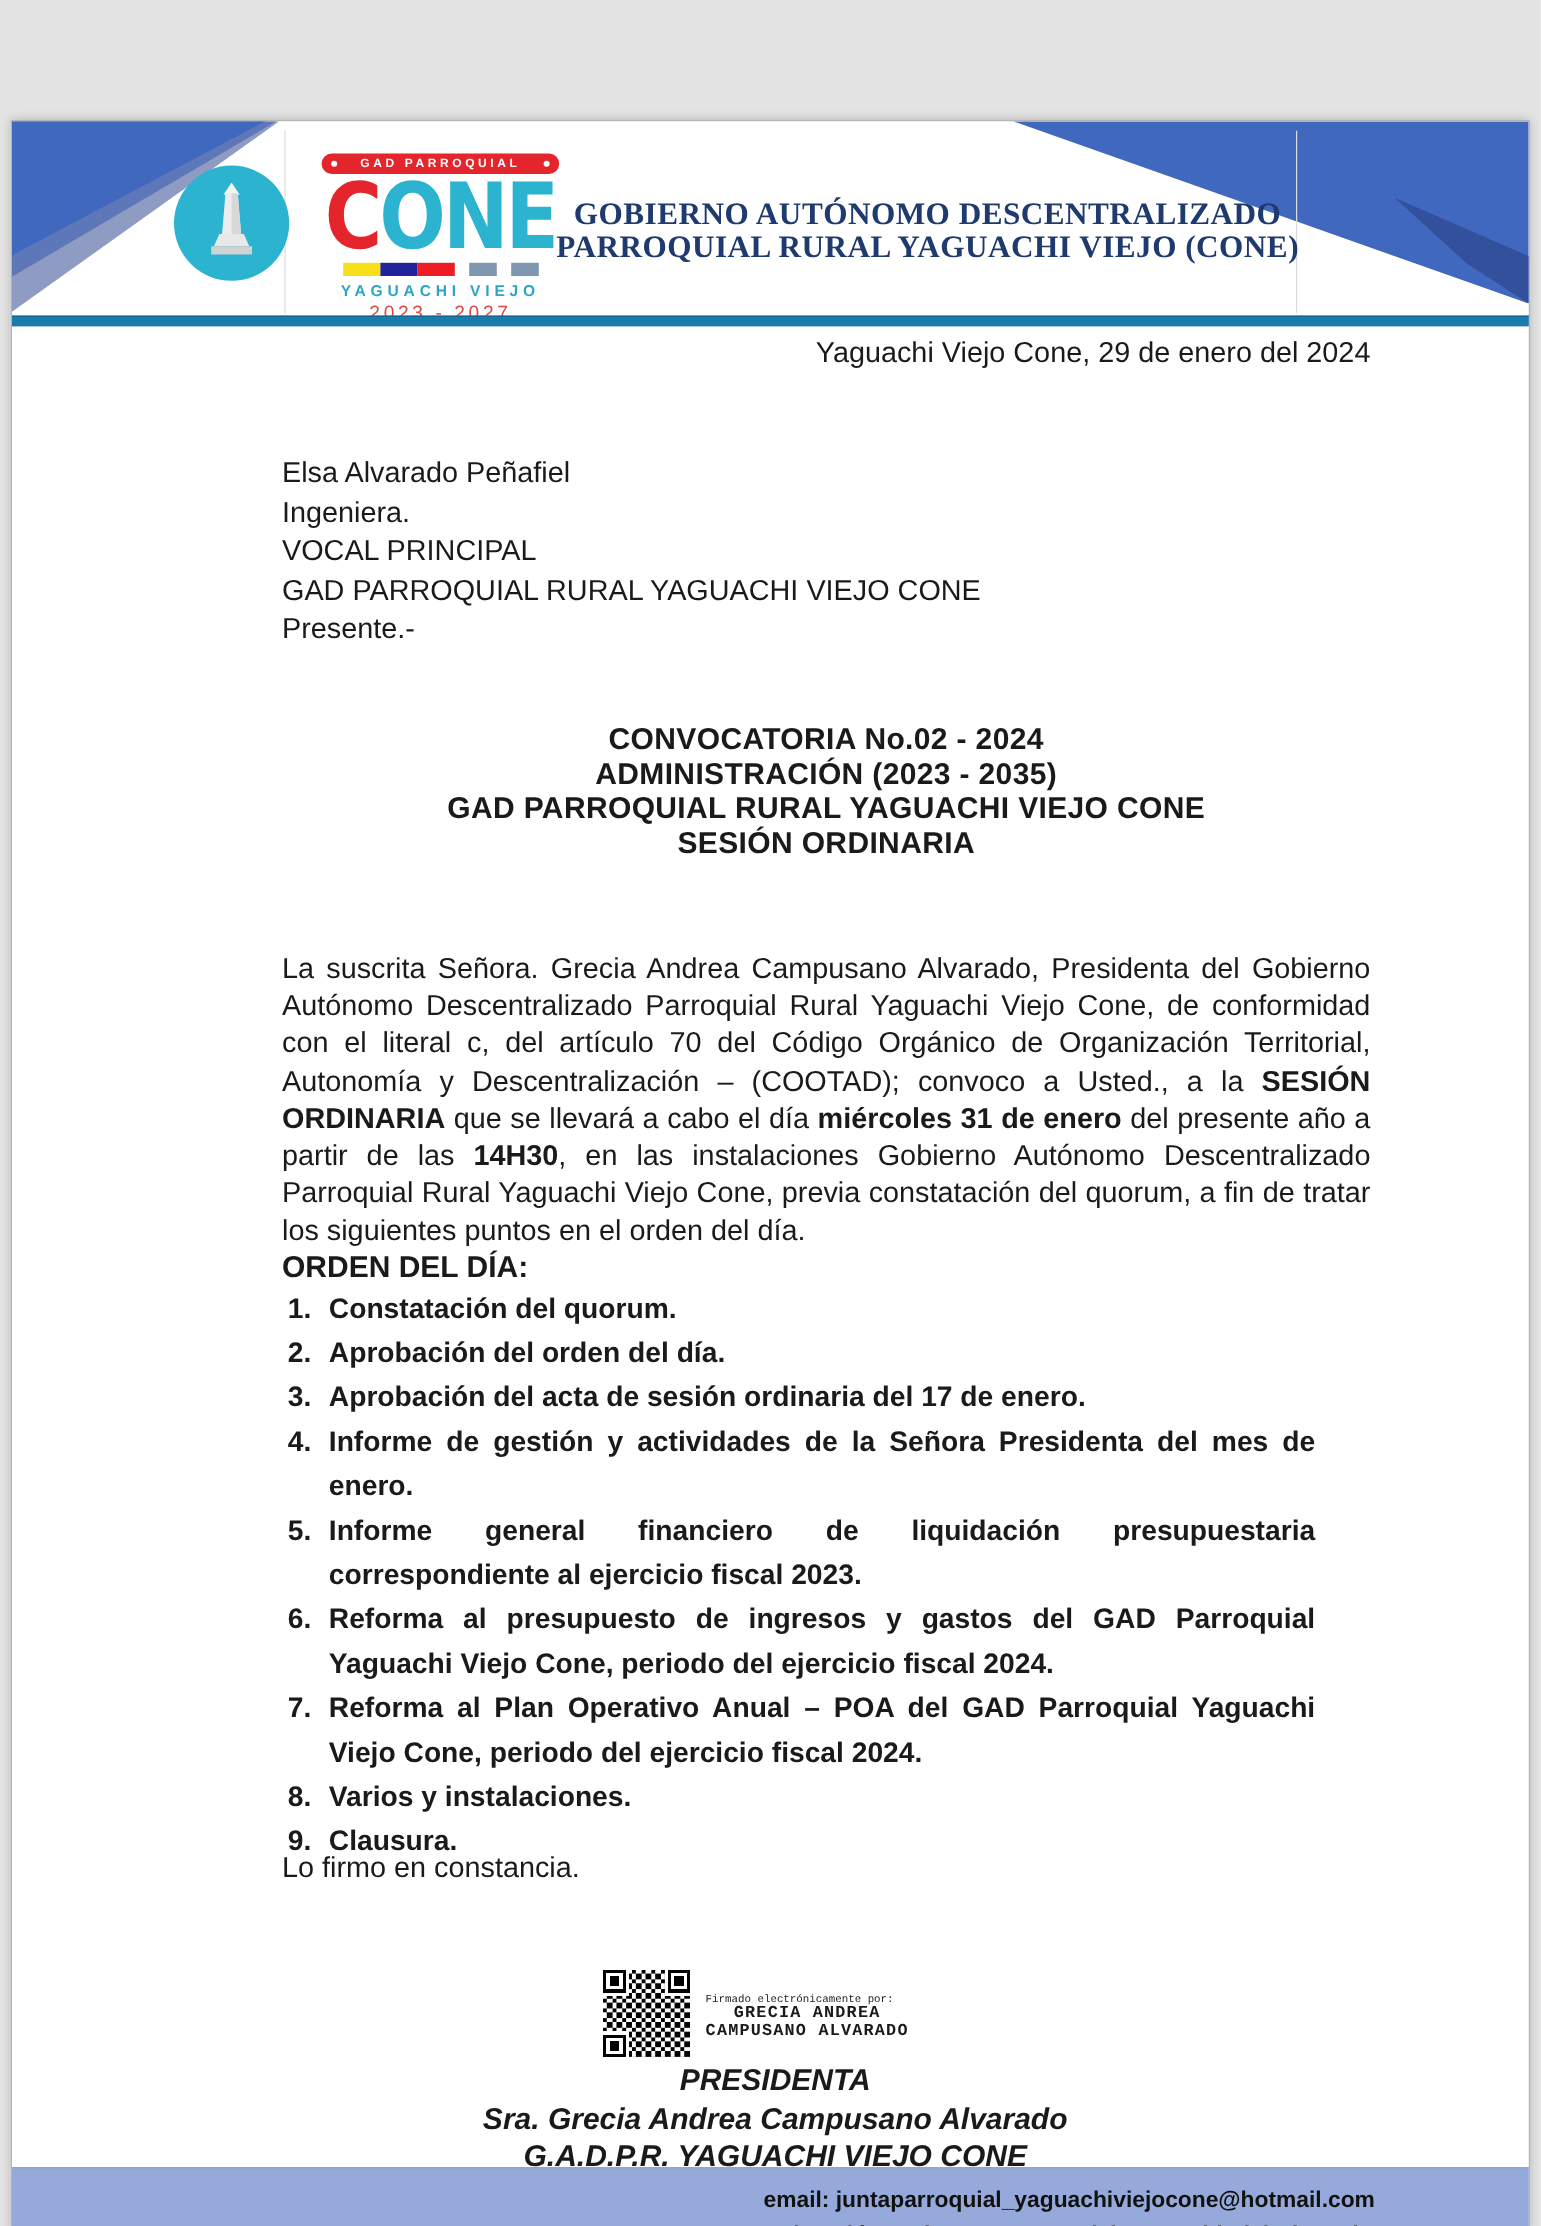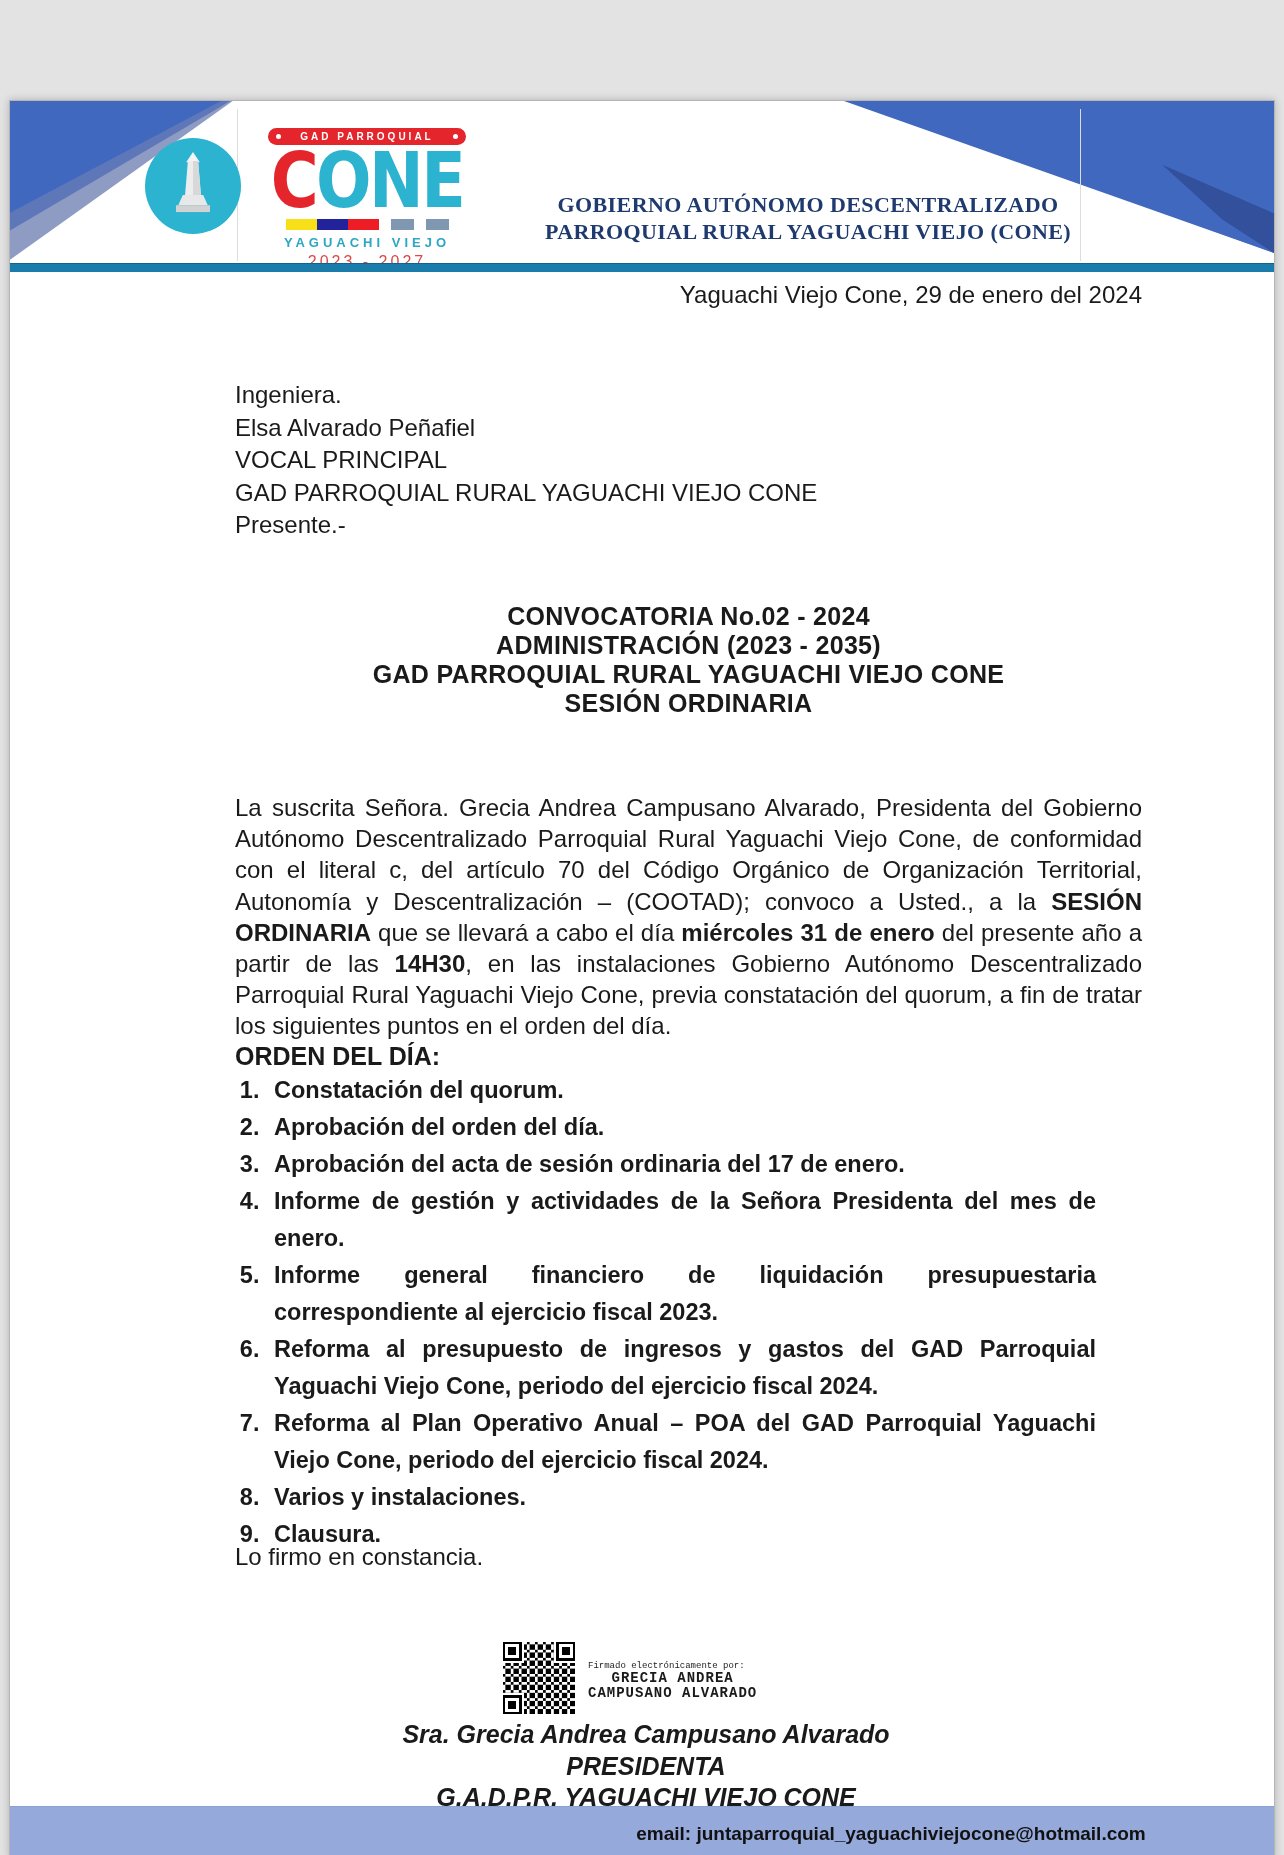--- a/index.html
+++ b/index.html
@@ -47,23 +47,23 @@
       transform:scaleX(.86);font-family:"DejaVu Sans",sans-serif;}
   .cone .c-red{color:var(--logo_red);} .cone .c-teal{color:var(--logo_teal);}
   .flagrow{margin-top:3px;display:flex;justify-content:center;gap:0;height:11px;}
   .flagrow .sq{height:11px;}
   .fy{width:31px;background:var(--flag_yellow);} .fb{width:31px;background:var(--flag_blue);}
   .fr{width:31px;background:var(--flag_red);}
   .fg{width:23px;background:var(--flag_grey);margin-left:12px;}
   .logo-sub1{margin-top:5px;color:#2ba7c4;font-weight:bold;font-size:13px;letter-spacing:4px;}
   .logo-sub2{margin-top:3px;color:#d94a47;font-weight:normal;font-size:16px;letter-spacing:3px;}
 
-  .org-title{left:478px;top:64px;width:640px;text-align:center;color:var(--navy);
-      font-family:"Liberation Serif",serif;font-weight:bold;font-size:22px;line-height:27px;
-      letter-spacing:.4px;margin-top:26px;}
+  .org-title{left:443px;top:64px;width:640px;text-align:center;color:var(--navy);
+      font-family:"Liberation Serif",serif;font-weight:bold;font-size:26px;line-height:27px;
+      letter-spacing:.4px;}
   .tealbar{left:0;top:162px;width:1266px;height:9px;background:var(--teal_bar);
       border-top:1px solid #10628f;}
 
   
   .col{left:179px;width:907px;margin-left:46px;}
   .dateline{top:180px;text-align:right;font-size:24px;}
   .addressee{top:278px;font-size:24px;line-height:32.5px;}
   .title-block{top:501px;text-align:center;font-weight:bold;font-size:25px;line-height:29px;letter-spacing:.3px;}
   .para{top:691px;font-size:24px;line-height:31.2px;text-align:justify;}
   .para b{font-weight:bold;}
@@ -137,22 +137,22 @@
   <div class="abs org-title">
     <div>GOBIERNO AUTÓNOMO DESCENTRALIZADO</div>
     <div>PARROQUIAL RURAL YAGUACHI VIEJO (CONE)</div>
   </div>
 
   <div class="abs tealbar"></div>
 
   <div class="abs col dateline">Yaguachi Viejo Cone, 29 de enero del 2024</div>
 
   <div class="abs col addressee">
+    <div>Elsa Alvarado Peñafiel</div>
     <div>Ingeniera.</div>
-    <div>Elsa Alvarado Peñafiel</div>
     <div>VOCAL PRINCIPAL</div>
     <div>GAD PARROQUIAL RURAL YAGUACHI VIEJO CONE</div>
     <div>Presente.-</div>
   </div>
 
   <div class="abs col title-block">
     <div>CONVOCATORIA No.02 - 2024</div>
     <div>ADMINISTRACIÓN (2023 - 2035)</div>
     <div>GAD PARROQUIAL RURAL YAGUACHI VIEJO CONE</div>
     <div>SESIÓN ORDINARIA</div>
@@ -209,22 +209,22 @@
       </g>
     </svg>
   </div>
   <div class="abs firmado">
     <div class="lbl">Firmado electrónicamente por:</div>
     <div class="nm">GRECIA ANDREA</div>
     <div class="nm">CAMPUSANO ALVARADO</div>
   </div>
 
   <div class="abs sig-lines">
+    <div>PRESIDENTA</div>
     <div>Sra. Grecia Andrea Campusano Alvarado</div>
-    <div>PRESIDENTA</div>
     <div>G.A.D.P.R. YAGUACHI VIEJO CONE</div>
   </div>
 
   <div class="abs footer">
     <div class="footer-text">
       <div>email: juntaparroquial_yaguachiviejocone@hotmail.com</div>
       <div>Dirección: Cabecera Parroquial Yaguachi Viejo (Cone)</div>
     </div>
   </div>
 

